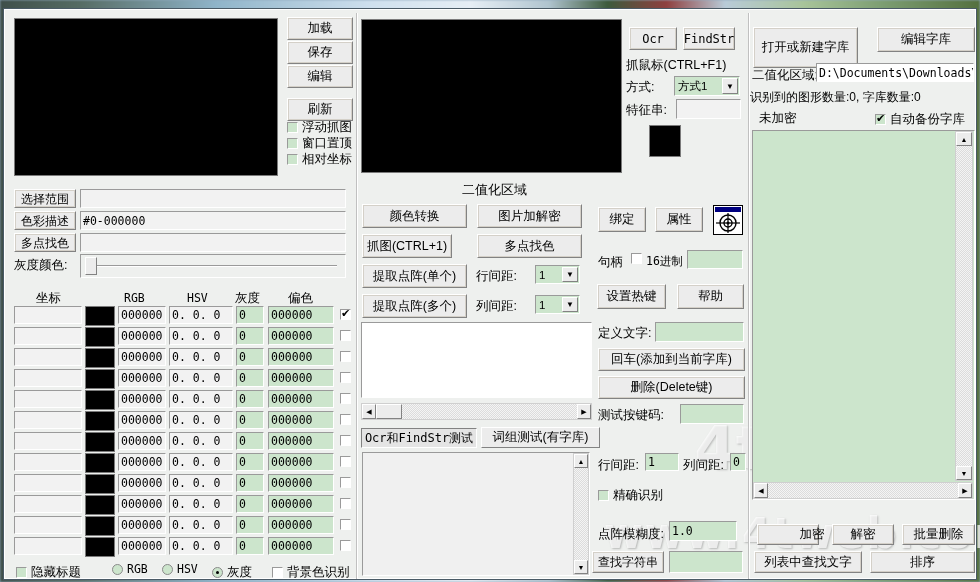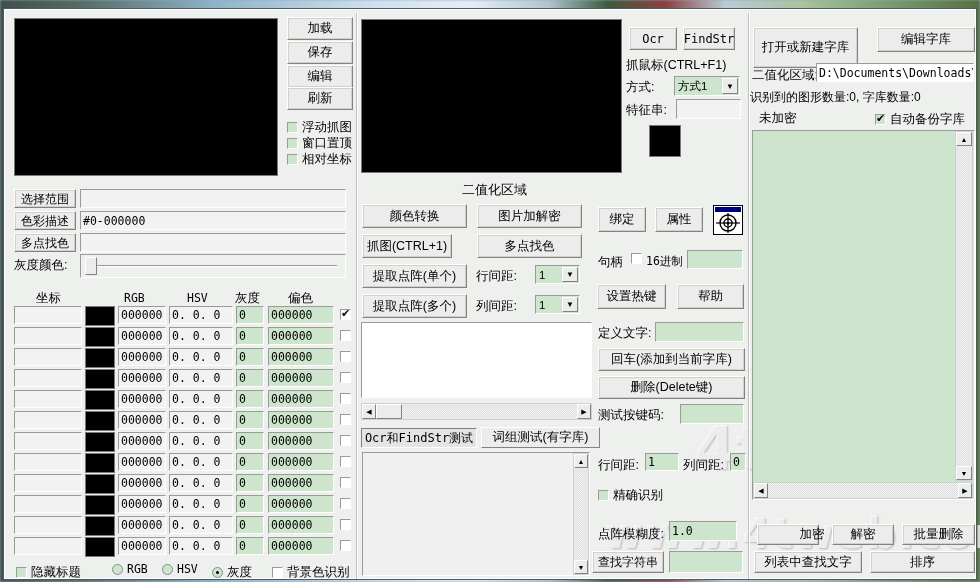--- a/index.html
+++ b/index.html
@@ -156,21 +156,21 @@
 
   <div class="wm" style="left:690px; top:400px; font-size:60px;">4t网</div>
   <div class="wm" style="left:600px; top:500px; font-size:42px; letter-spacing:2px;">www.4tweb.com</div>
   <div class="wm" style="left:755px; top:415px; font-size:46px;">4t网</div>
 
   <div class="black" style="position:absolute; left:10px; top:9px; width:264px; height:158px;"></div>
 
   <div class="btn" style="position:absolute; left:283px; top:8px; width:66px; height:23px;">加载</div>
   <div class="btn" style="position:absolute; left:283px; top:32px; width:66px; height:23px;">保存</div>
   <div class="btn" style="position:absolute; left:283px; top:56px; width:66px; height:23px;">编辑</div>
-  <div class="btn" style="position:absolute; left:283px; top:78px; width:66px; height:23px;">刷新</div>
+  <div class="btn" style="position:absolute; left:283px; top:89px; width:66px; height:23px;">刷新</div>
 
   <div class="rowitem" style="left:283px; top:110px;">
     <span class="chk"></span>
     <span>浮动抓图</span>
   </div>
   <div class="rowitem" style="left:283px; top:126px;">
     <span class="chk"></span>
     <span>窗口置顶</span>
   </div>
   <div class="rowitem" style="left:283px; top:142px;">

